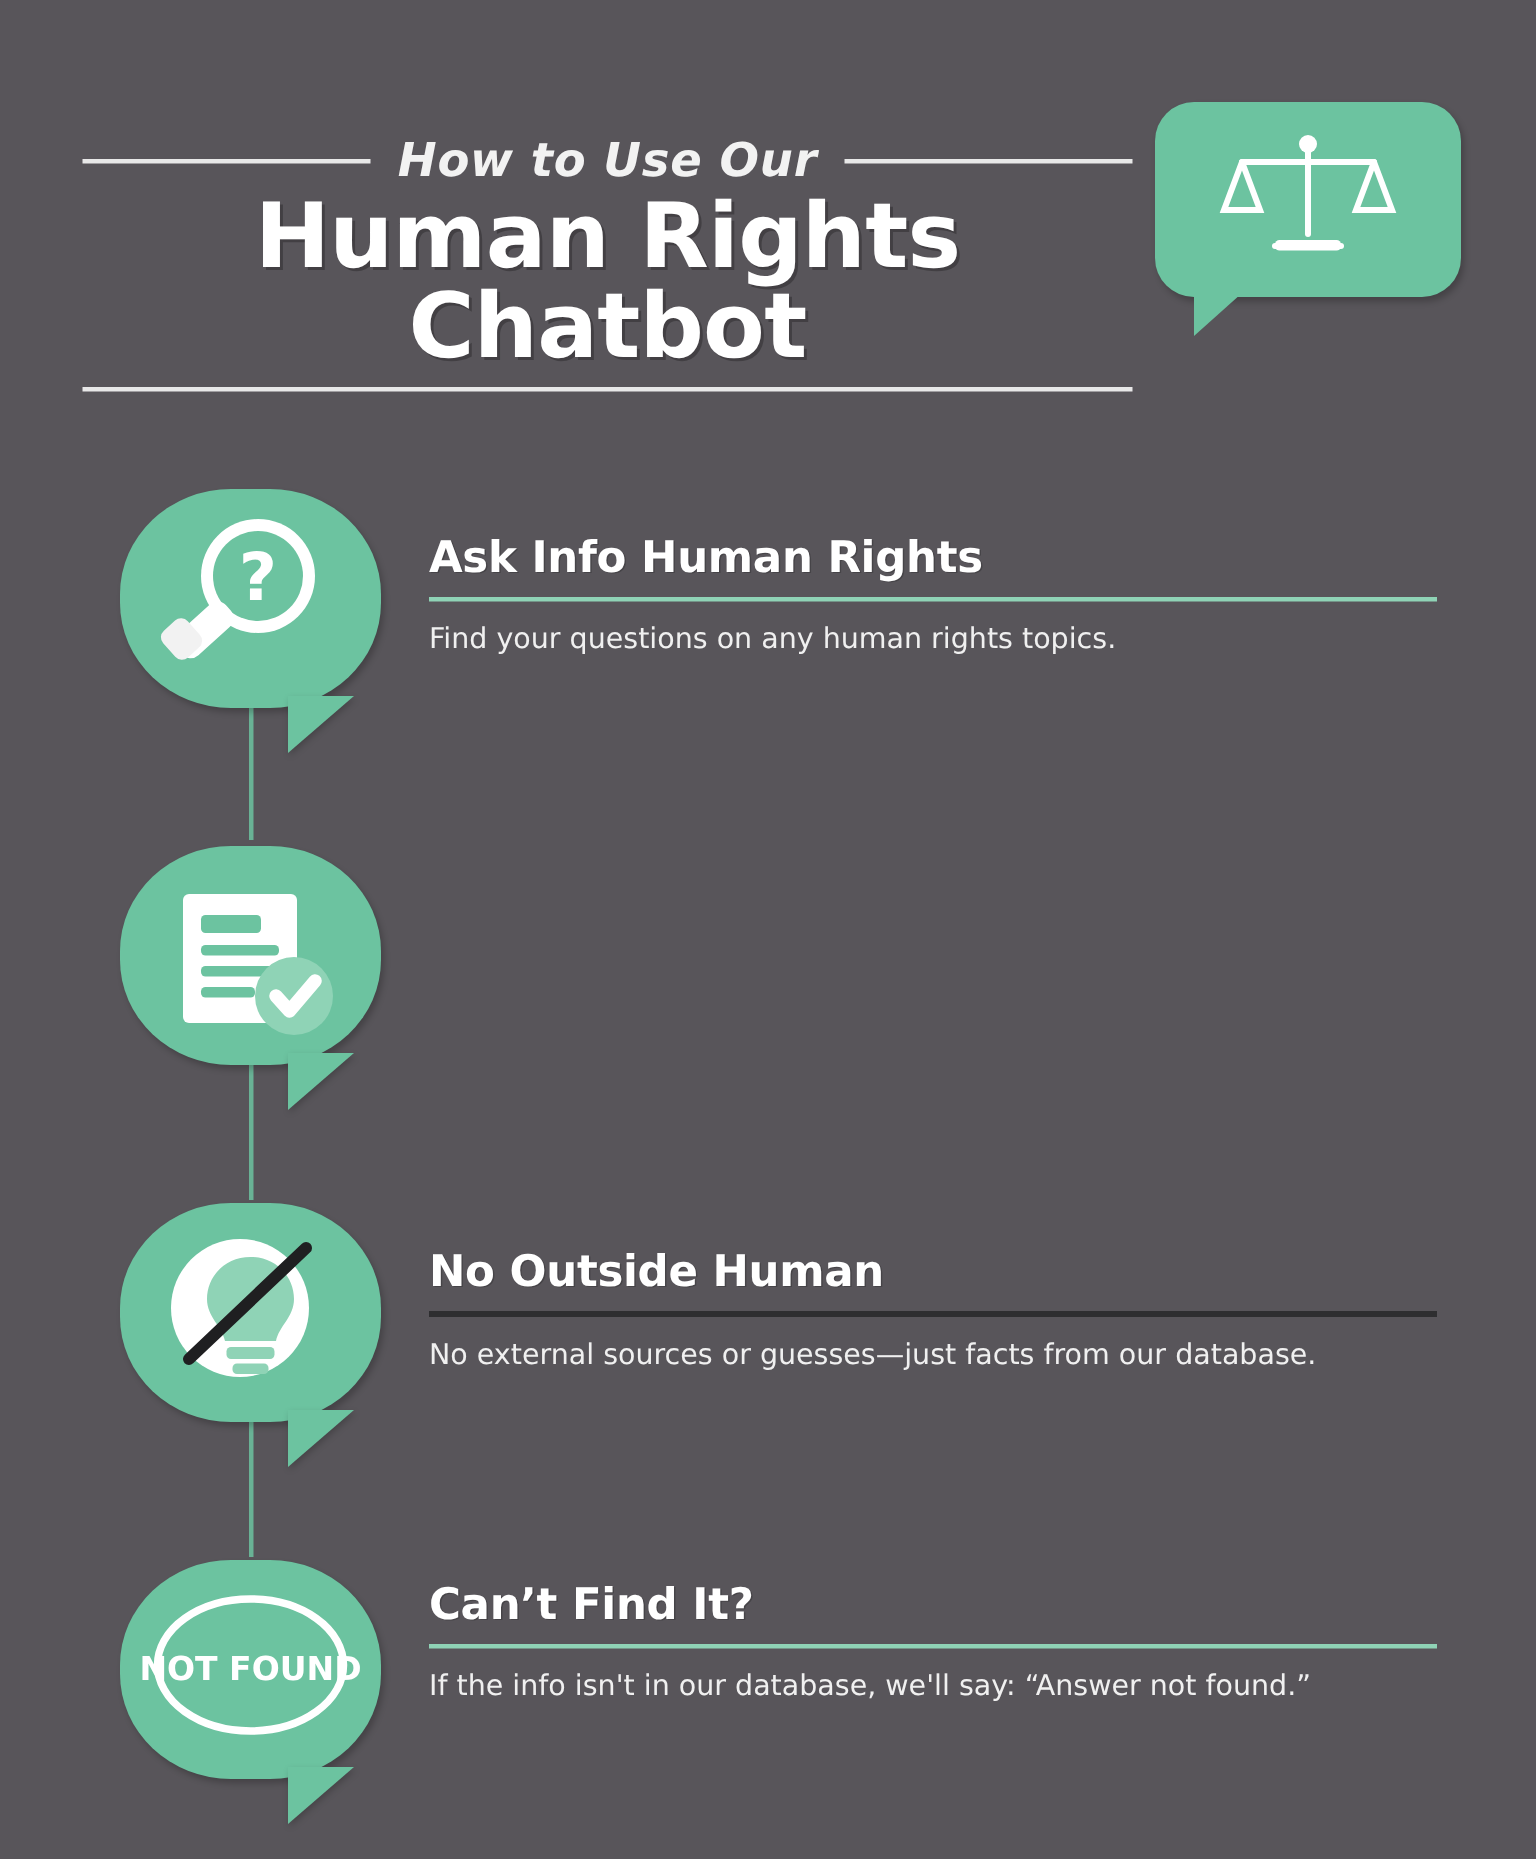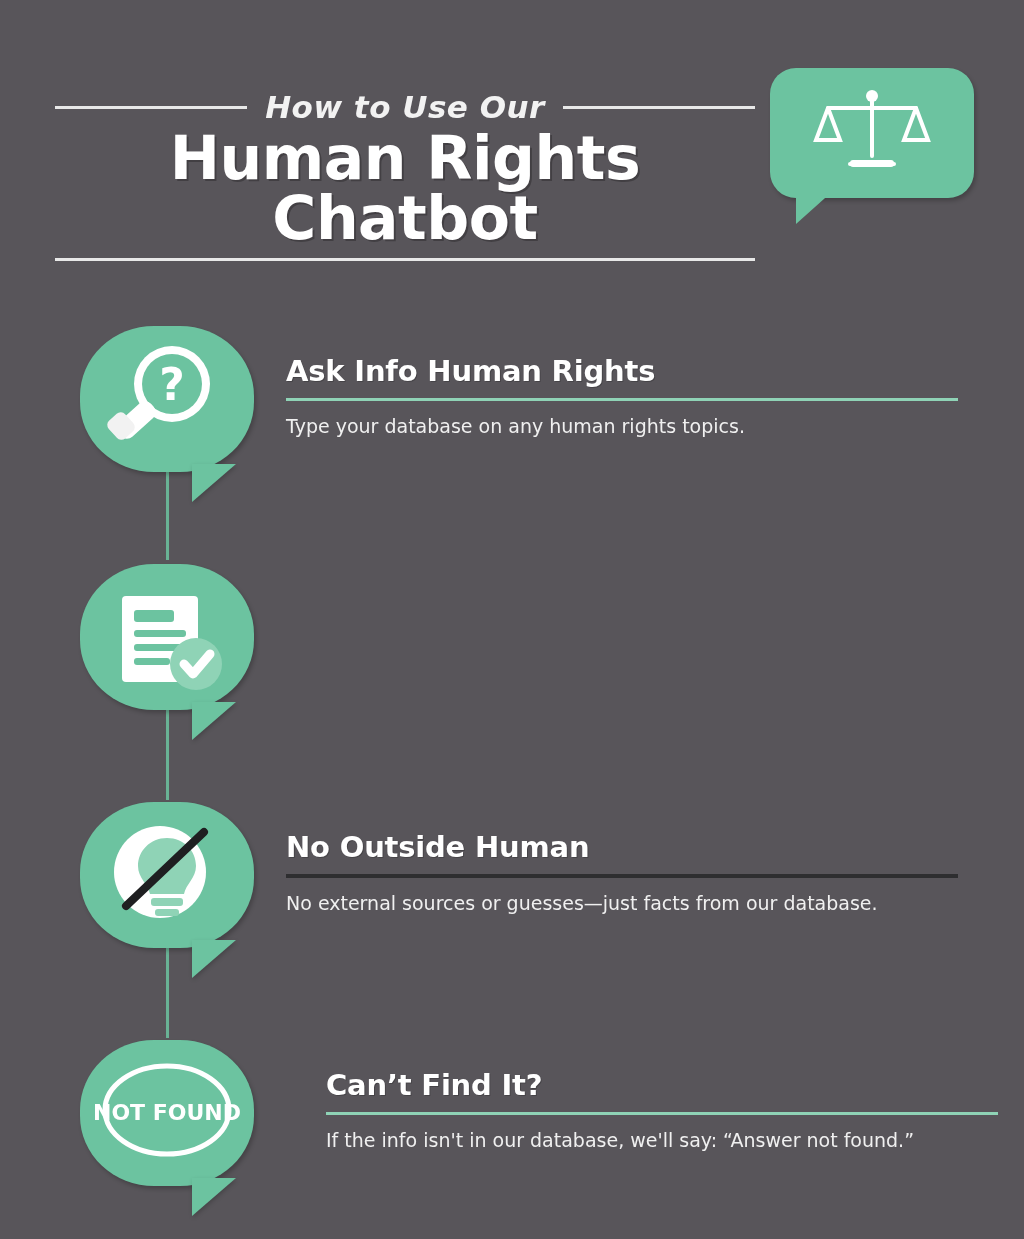--- a/index.html
+++ b/index.html
@@ -240,21 +240,21 @@
           <circle cx="92" cy="58" r="38" fill="#ffffff"></circle>
           <circle cx="92" cy="58" r="30" fill="#6cc3a0"></circle>
           <rect x="34" y="84" width="44" height="20" rx="8" transform="rotate(-42 56 94)" fill="#ffffff"></rect>
           <rect x="30" y="88" width="22" height="24" rx="6" transform="rotate(-42 41 100)" fill="#f2f2f2"></rect>
           <text x="92" y="74" font-family="DejaVu Sans, sans-serif" font-size="44" font-weight="bold" fill="#ffffff" text-anchor="middle">?</text>
         </svg>
       </div>
       <div class="step-body">
         <h2 class="step-title">Ask Info Human Rights</h2>
         <div class="step-divider"></div>
-        <p class="step-desc">Type your database on any human rights topics.</p>
+        <p class="step-desc">Find your questions on any human rights topics.</p>
       </div>
     </div>
 
     <div class="step" style="top: 264px;">
       <div class="step-icon">
         <div class="bubble"></div>
         <div class="tail"></div>
         <svg class="glyph" viewBox="0 0 174 146">
           <rect x="42" y="32" width="76" height="86" rx="4" fill="#ffffff"></rect>
           <rect x="54" y="46" width="40" height="12" rx="3" fill="#6cc3a0"></rect>
@@ -288,21 +288,21 @@
 
     <div class="step" style="top: 740px;">
       <div class="step-icon">
         <div class="bubble"></div>
         <div class="tail"></div>
         <svg class="glyph" viewBox="0 0 174 146">
           <ellipse cx="87" cy="70" rx="62" ry="44" fill="none" stroke="#ffffff" stroke-width="5"></ellipse>
           <text x="87" y="80" font-family="DejaVu Sans, sans-serif" font-size="22" font-weight="bold" fill="#ffffff" text-anchor="middle">NOT FOUND</text>
         </svg>
       </div>
-      <div class="step-body" style="top: 28px; margin-left: 40px;">
+      <div class="step-body" style="top: 12px;">
         <h2 class="step-title">Can’t Find It?</h2>
         <div class="step-divider"></div>
         <p class="step-desc">If the info isn't in our database, we'll say: “Answer not found.”</p>
       </div>
     </div>
 
   </div>
 </div>
 
 </body></html>

